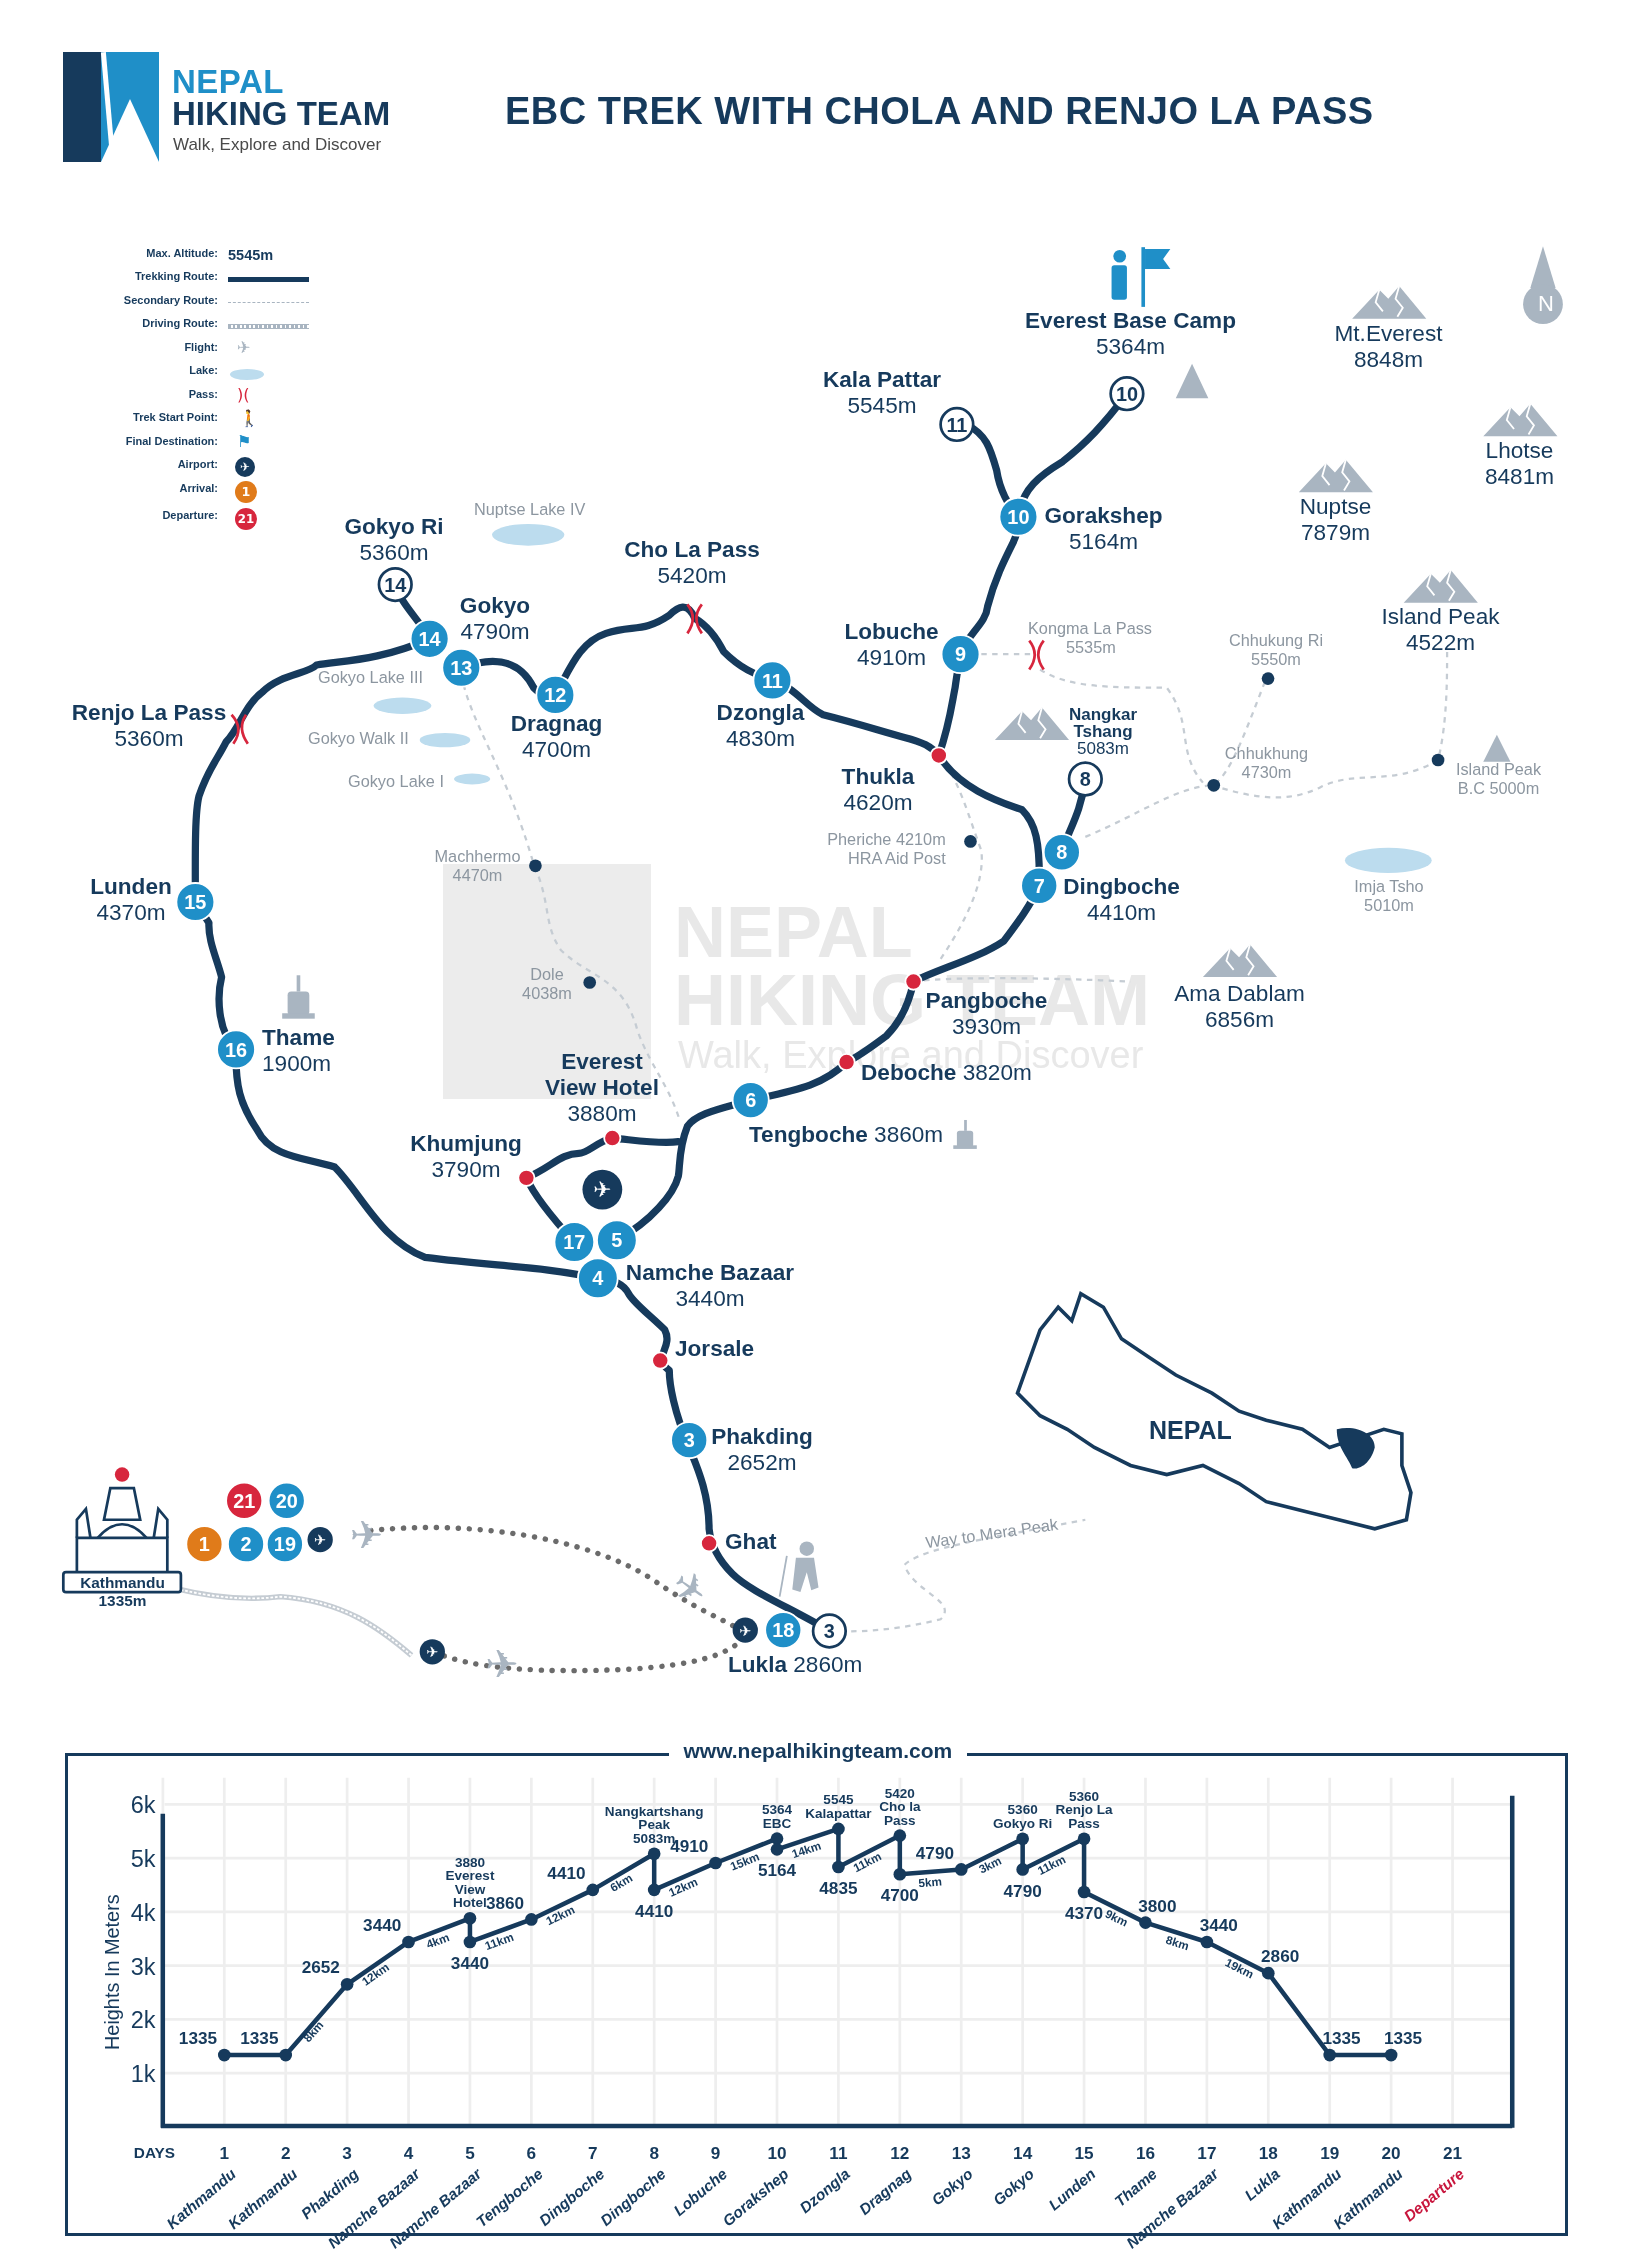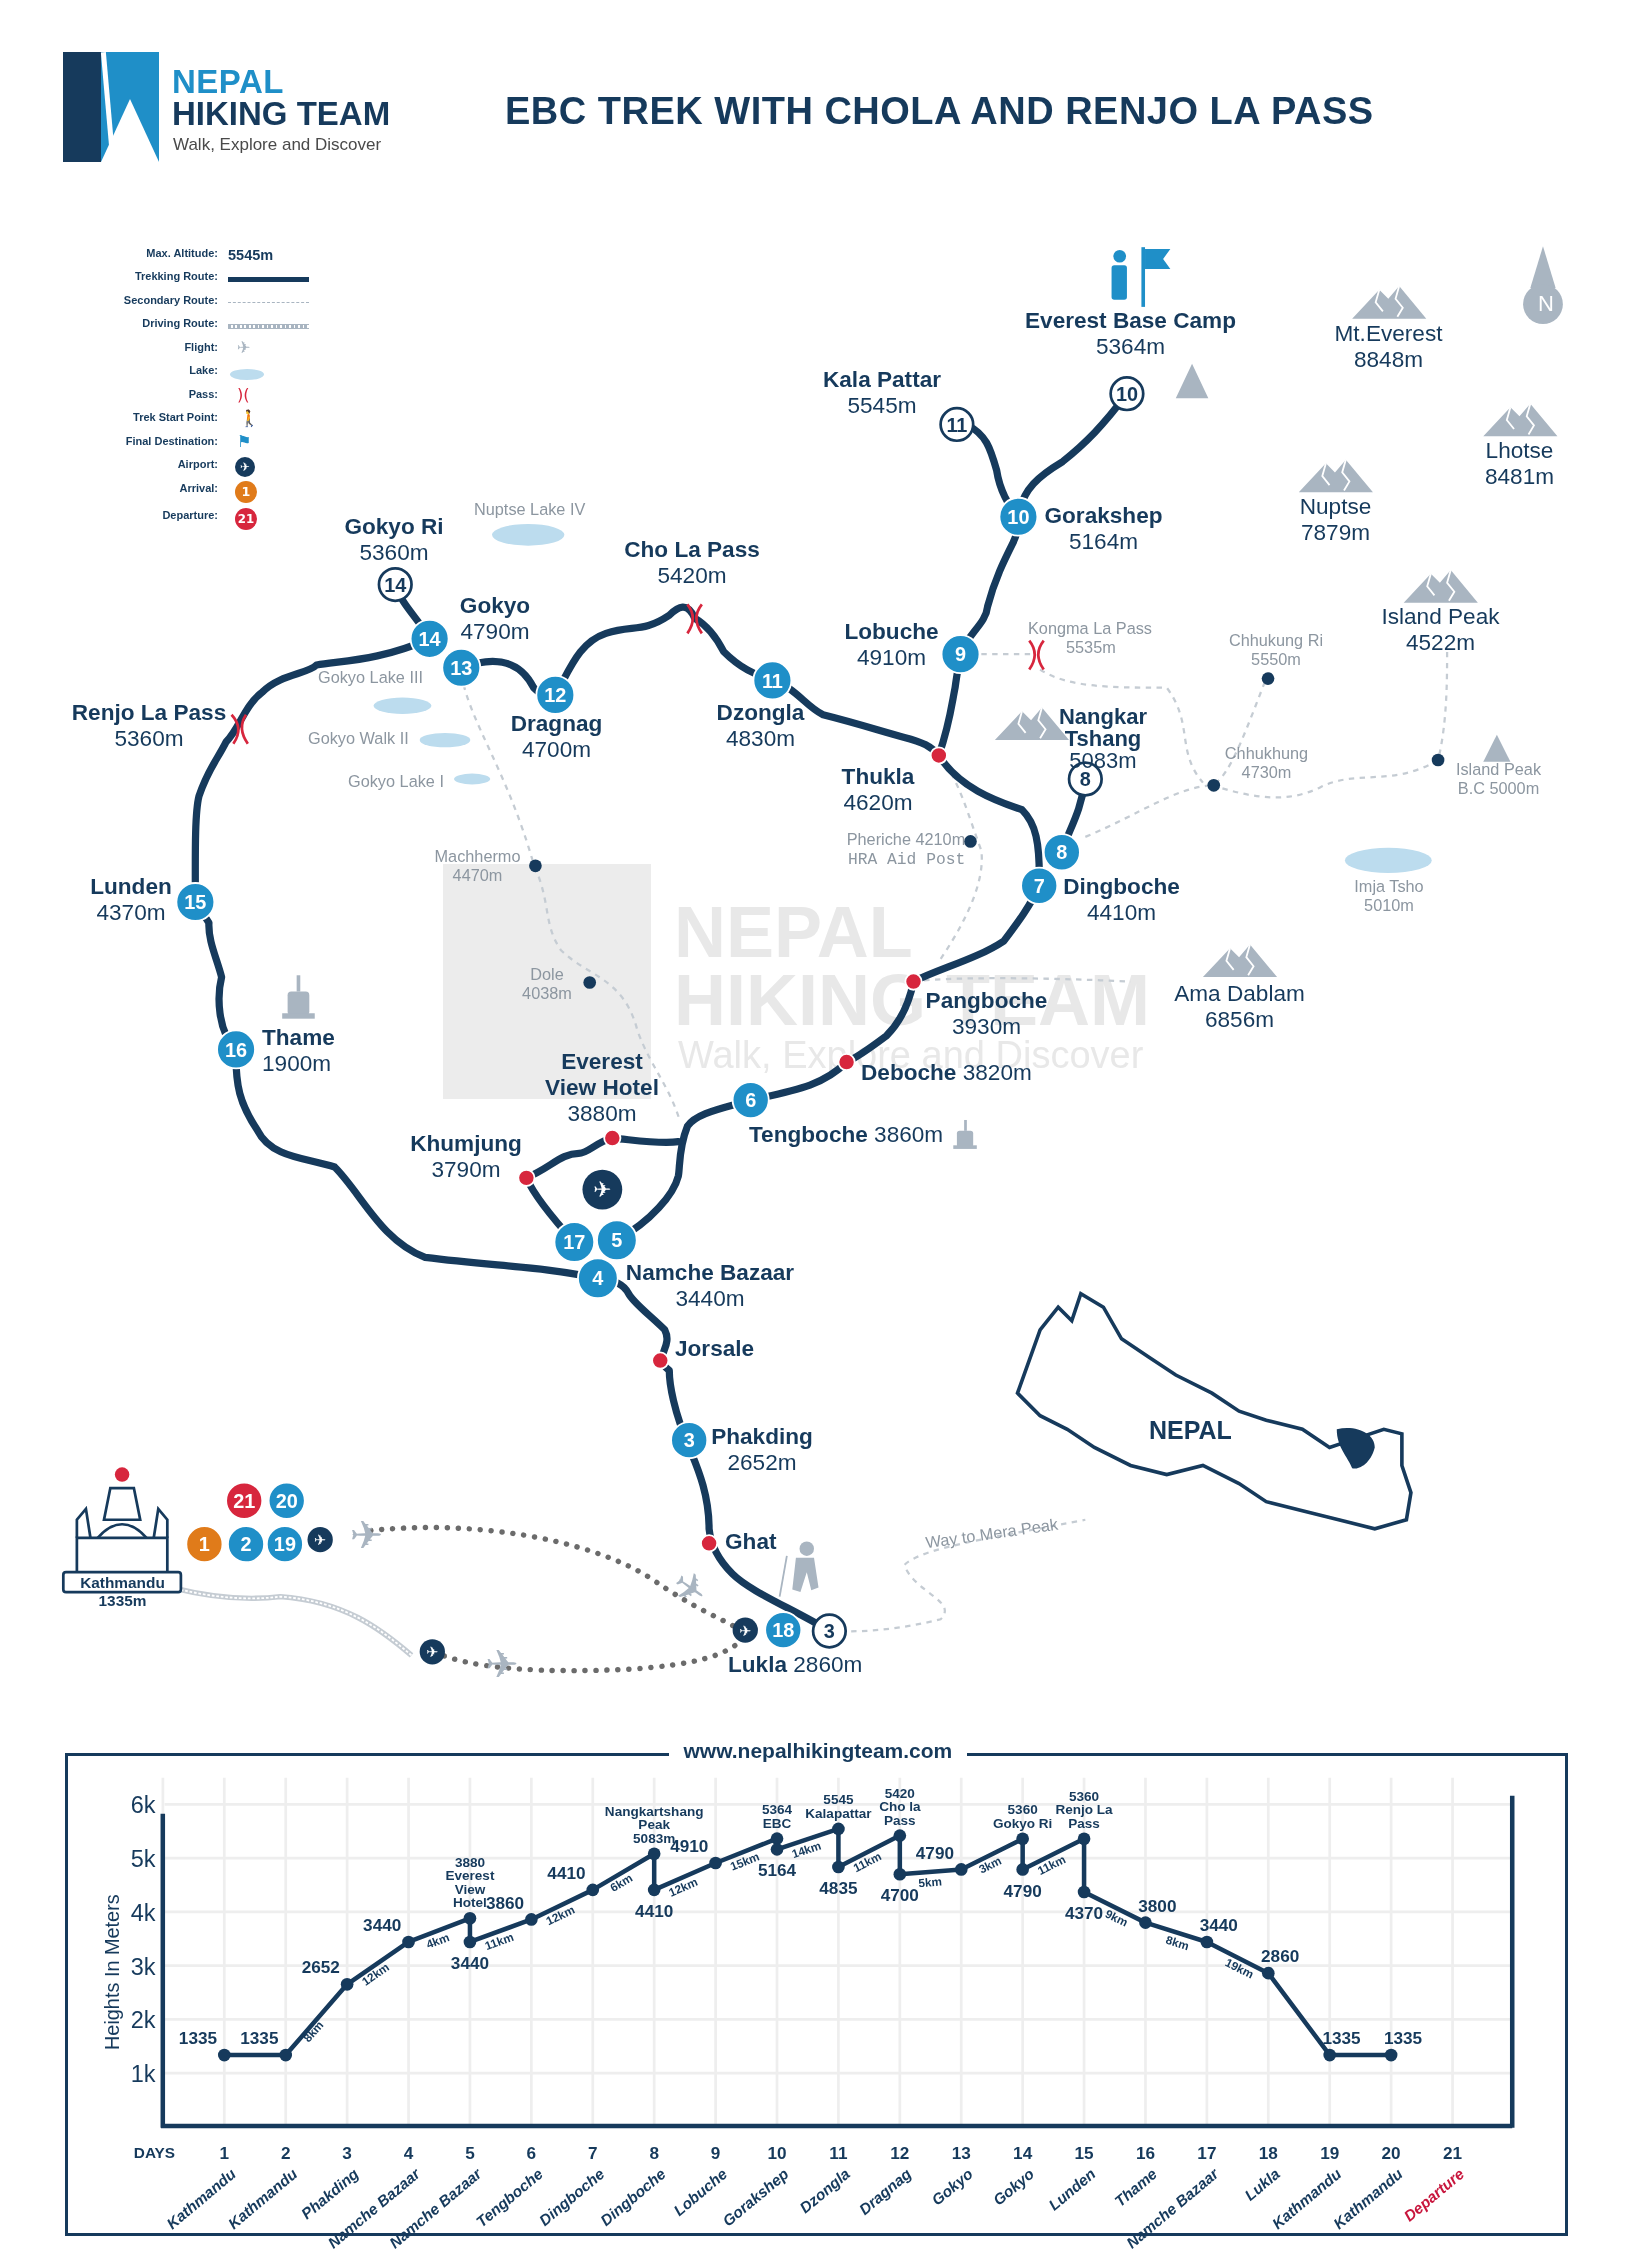--- a/index.html
+++ b/index.html
@@ -18,21 +18,21 @@
   #legend { left:36px; top:244px; width:289px; }
   .lg-row { position:relative; height:23.5px; }
   .lg-label { position:absolute; right:107px; font-family:"Liberation Sans", sans-serif; font-weight:bold; font-size:11px; color:#163a5c; white-space:nowrap; top:2.7px; }
   .lg-sym { position:absolute; left:192px; top:3.6px; }
 
   svg#map { position:absolute; left:0; top:0; }
   .lbl { position:absolute; font-family:"Liberation Sans", sans-serif; color:#163a5c; white-space:nowrap; line-height:1.15; }
   .lbl b { font-weight:bold; }
   .c { text-align:center; }
   .big { font-size:22.6px; }
-  .sm { font-size:22px; }
+  .sm { font-size:17px; }
   .grey { color:#8c96a0; font-weight:normal; font-size:16.3px; }
   .wm { position:absolute; font-family:"Liberation Sans", sans-serif; font-weight:bold; color:#e8e8e8; white-space:nowrap; }
 
   #chart-box { left:65px; top:1753px; width:1503px; height:483px; border:3.6px solid #163a5c; box-sizing:border-box; }
   #chart-url { left:669px; top:1739px; background:#fff; padding:0 14.5px; font-family:"Liberation Sans", sans-serif; font-weight:bold; font-size:21px; color:#163a5c; }
   svg#chart { position:absolute; left:0; top:0; }
 </style>
 </head>
 <body>
 
@@ -344,21 +344,21 @@
 <div class="lbl c big" style="left:1272px;top:494px;width:127px;"><span>Nuptse</span><br><span>7879m</span></div>
 <div class="lbl c big" style="left:1359px;top:604px;width:163px;"><span>Island Peak</span><br><span>4522m</span></div>
 <div class="lbl c big" style="left:1149px;top:981px;width:181px;"><span>Ama Dablam</span><br><span>6856m</span></div>
 
 <div class="lbl grey" style="left:474px;top:500px;">Nuptse Lake IV</div>
 <div class="lbl grey" style="left:318px;top:668px;">Gokyo Lake III</div>
 <div class="lbl grey" style="left:308px;top:729px;">Gokyo Walk II</div>
 <div class="lbl grey" style="left:348px;top:772px;">Gokyo Lake I</div>
 <div class="lbl grey c" style="left:423px;top:847px;width:109px;"><span>Machhermo</span><br><span>4470m</span></div>
 <div class="lbl grey c" style="left:511px;top:965px;width:72px;"><span>Dole</span><br><span>4038m</span></div>
-<div class="lbl grey" style="left:823px;top:830px;text-align:right;"><span>Pheriche 4210m</span><br><span style="padding-left:25px;font-family:Liberation Mono, monospace;">HRA Aid Post</span></div>
+<div class="lbl grey" style="left:823px;top:830px;text-align:right;"><span>Pheriche 4210m</span><br><span style="padding-left:25px;">HRA Aid Post</span></div>
 <div class="lbl grey" style="left:1028px;top:619px;"><span>Kongma La Pass</span><br><span style="padding-left:38px;">5535m</span></div>
 <div class="lbl grey c" style="left:1217px;top:631px;width:118px;"><span>Chhukung Ri</span><br><span>5550m</span></div>
 <div class="lbl grey c" style="left:1212px;top:744px;width:109px;"><span>Chhukhung</span><br><span>4730m</span></div>
 <div class="lbl grey c" style="left:1444px;top:760px;width:109px;"><span>Island Peak</span><br><span>B.C 5000m</span></div>
 <div class="lbl grey c" style="left:1339px;top:877px;width:100px;"><span>Imja Tsho</span><br><span>5010m</span></div>
 <div class="lbl grey" style="left:925px;top:1524px;transform:rotate(-8deg);">Way to Mera Peak</div>
 <div class="lbl" style="left:1538px;top:291px;font-size:22px;color:#fff;">N</div>
 <div class="lbl" style="left:1149px;top:1416px;font-size:25px;font-weight:bold;">NEPAL</div>
 
 <div id="chart-box" class="abs"></div>

